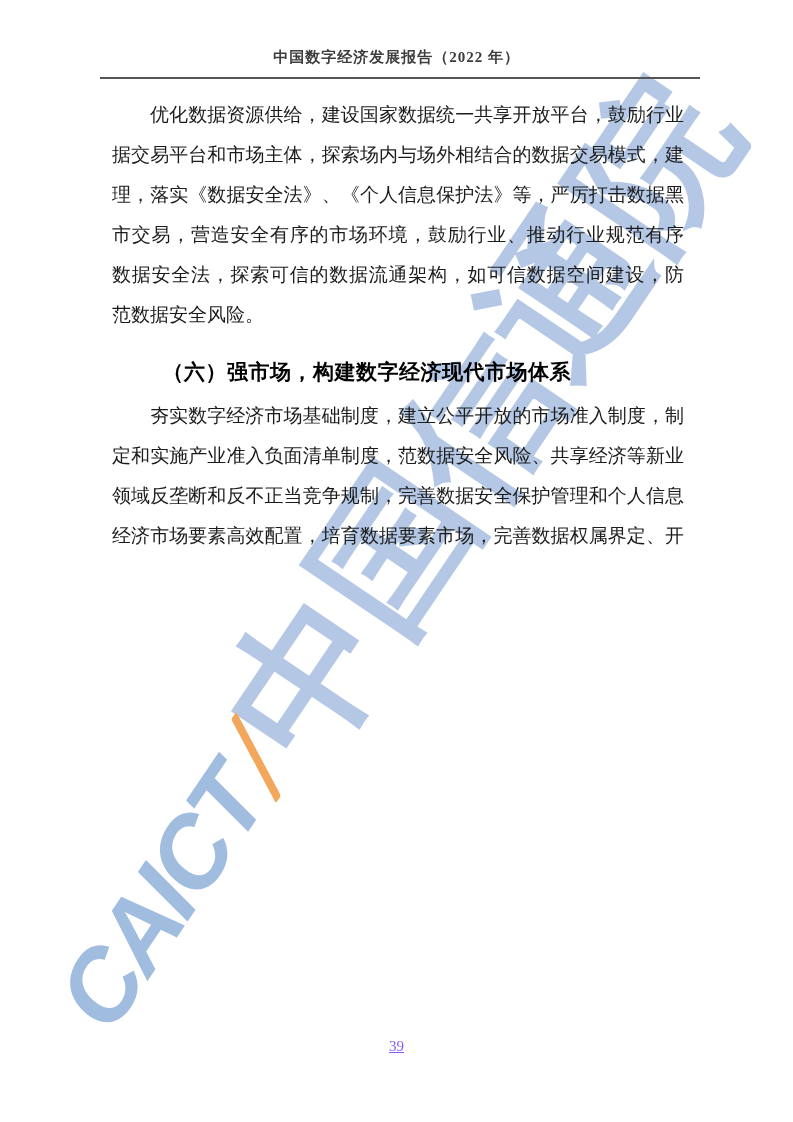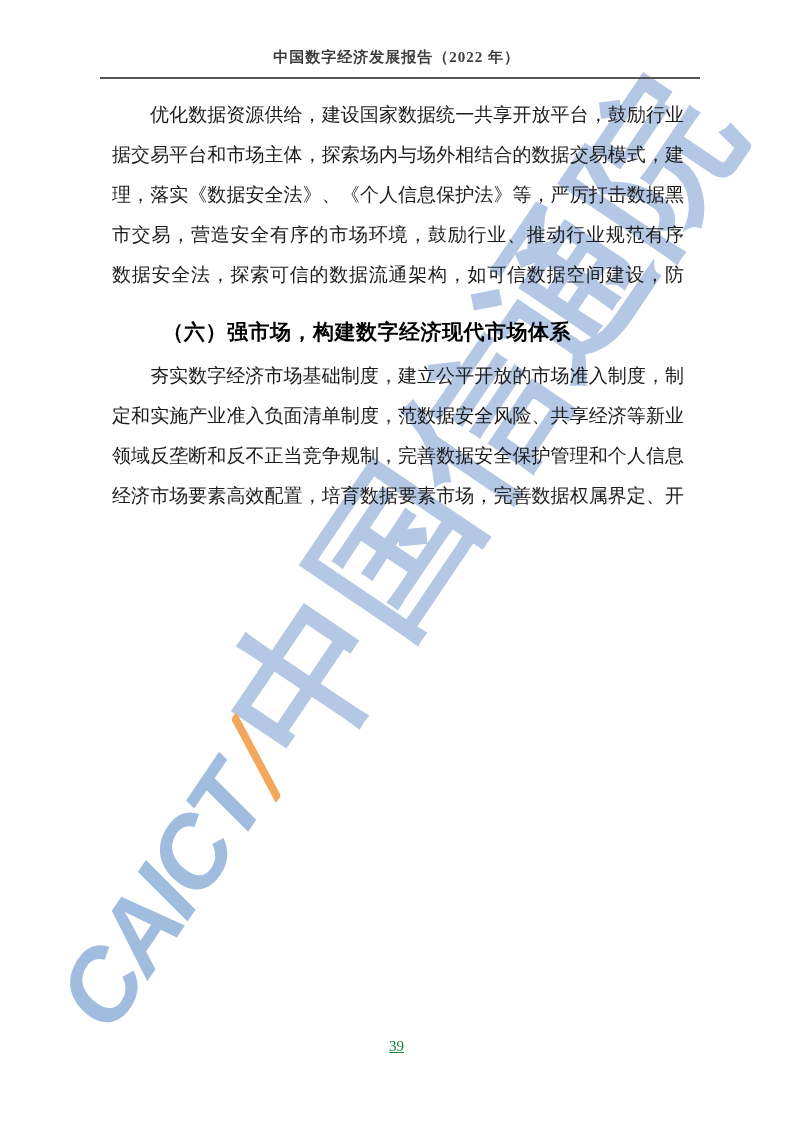--- a/index.html
+++ b/index.html
@@ -79,21 +79,21 @@
     font-size:21px;font-weight:bold;
     color:#000;
     text-indent:2.4em;
     letter-spacing:0.5px;
     overflow:hidden;
   }
   
   .page-number{
     position:absolute;top:1038px;left:0;right:0;
     text-align:center;
-    font-size:15px;color:#15803d;
+    font-size:15px;color:#8b5cf6;
     z-index:3;
     text-decoration:underline;
   }
 </style>
 </head>
 <body>
 
 <div class="page">
 
   <div class="header-title">中国数字经济发展报告（2022 年）</div>
@@ -108,20 +108,21 @@
   <div class="content">
 
 
 
     <div>
         <div class="t-line indent">优化数据资源供给，建设国家数据统一共享开放平台，鼓励行业</div>
         <div class="t-line">据交易平台和市场主体，探索场内与场外相结合的数据交易模式，建</div>
         <div class="t-line">理，落实《数据安全法》、《个人信息保护法》等，严厉打击数据黑</div>
         <div class="t-line">市交易，营造安全有序的市场环境，鼓励行业、推动行业规范有序</div>
         <div class="t-line">数据安全法，探索可信的数据流通架构，如可信数据空间建设，防</div>
+        <div class="t-line end">范数据安全风险。</div>
       </div>
 
     <div class="s-head">（六）强市场，构建数字经济现代市场体系</div>
 
     <div>
         <div class="t-line indent">夯实数字经济市场基础制度，建立公平开放的市场准入制度，制</div>
         <div class="t-line">定和实施产业准入负面清单制度，范数据安全风险、共享经济等新业态</div>
         <div class="t-line">领域反垄断和反不正当竞争规制，完善数据安全保护管理和个人信息</div>
         <div class="t-line">经济市场要素高效配置，培育数据要素市场，完善数据权属界定、开</div>
       </div>

